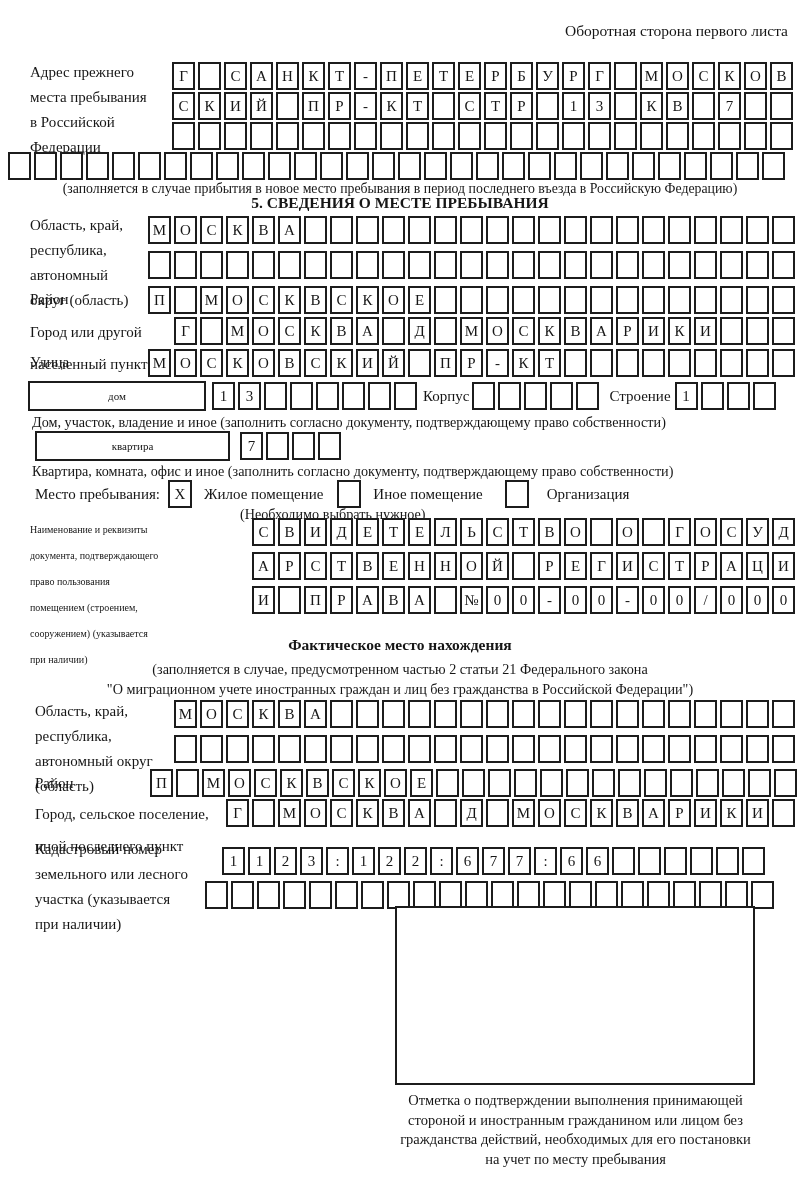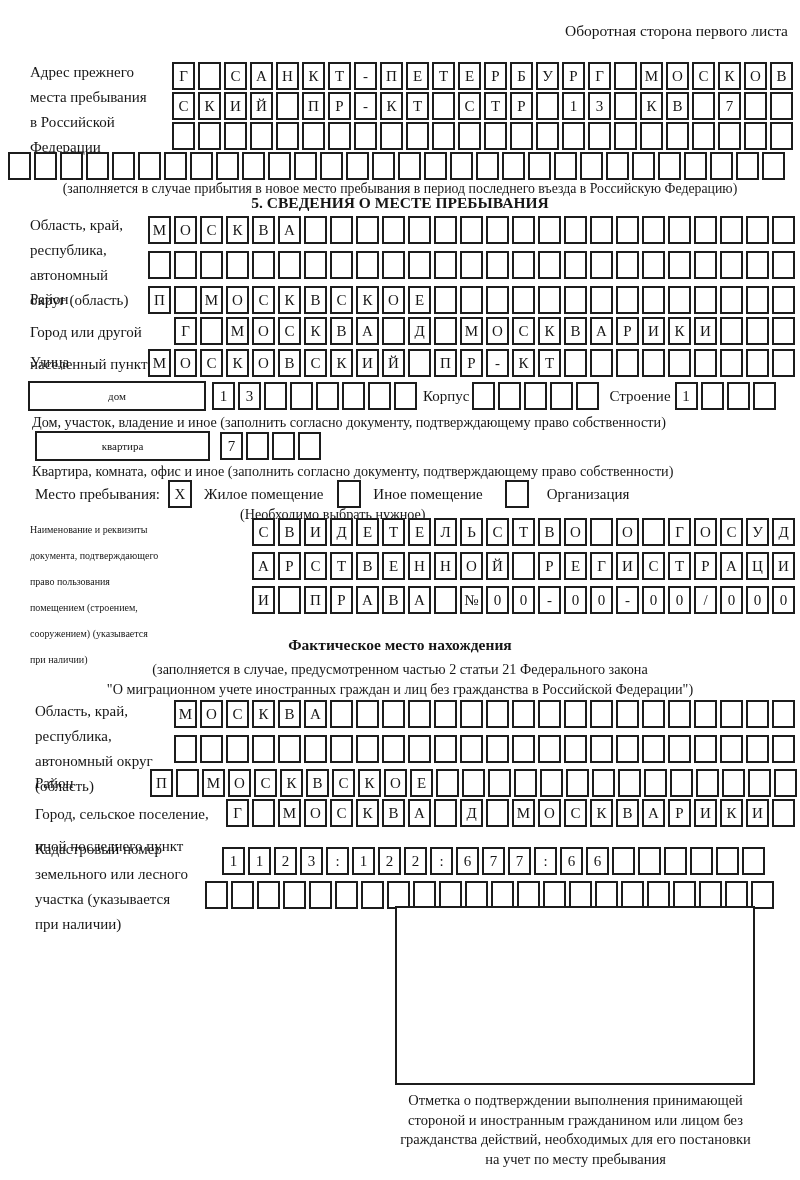--- a/index.html
+++ b/index.html
@@ -328,21 +328,21 @@
     <div class="cells">
         <span class="cell">1</span>
         <span class="cell"></span>
         <span class="cell"></span>
         <span class="cell"></span>
       </div>
   </div>
   <div class="abs caption" style="left:32px; top:414px;">Дом, участок, владение и иное (заполнить согласно документу, подтверждающему право собственности)</div>
 
   <div class="abs inline-row" style="left:35px; top:431px;">
-    <div class="widebox" style="width:175px;text-align:center;">квартира</div>
+    <div class="widebox" style="width:195px;text-align:center;">квартира</div>
     <div class="cells" style="margin-left:10px;">
         <span class="cell">7</span>
         <span class="cell"></span>
         <span class="cell"></span>
         <span class="cell"></span>
       </div>
   </div>
   <div class="abs inline-row" style="left:35px; top:480px;">
     <div style="font-size:15px;">Место пребывания:</div>
     <div class="checkbox" style="margin-left:8px;">X</div>

